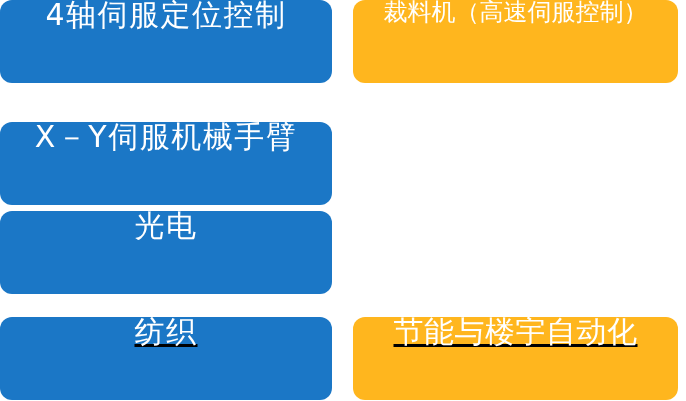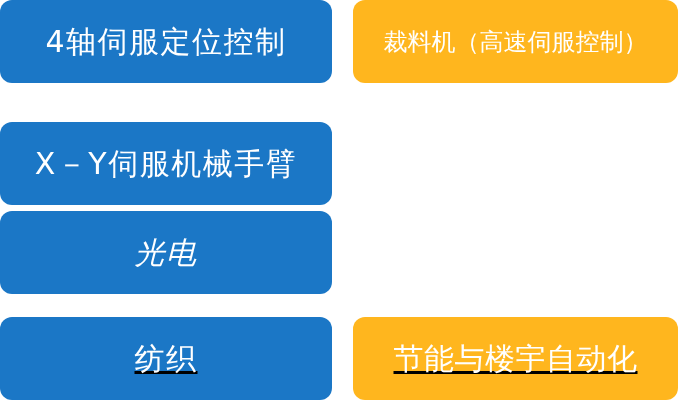--- a/index.html
+++ b/index.html
@@ -19,32 +19,31 @@
     position: relative;
     width: 686px;
     height: 401px;
   }
 
   .pill {
     position: absolute;
     height: 83px;
     border-radius: 12px;
     display: flex;
-    align-items: center;
     justify-content: center;
     box-sizing: border-box;
     overflow: visible;
   }
 
   .pill.col-left  { left: 0px;   width: 332px; }
   .pill.col-right { left: 353px; width: 325px; }
 
   .pill.row-1 { top: 0px;   }
   .pill.row-2 { top: 122px; }
-  .pill.row-3 { top: 211px; font-style: italic; }
+  .pill.row-3 { top: 211px; }
   .pill.row-4 { top: 317px; text-decoration: underline; }
 
   .pill.blue   { background: #1b77c6; }
   .pill.orange { background: #ffb61e; }
 
   .pill-label {
     color: #ffffff;
     font-size: 30px;
     line-height: 1;
     letter-spacing: 1.5px;

